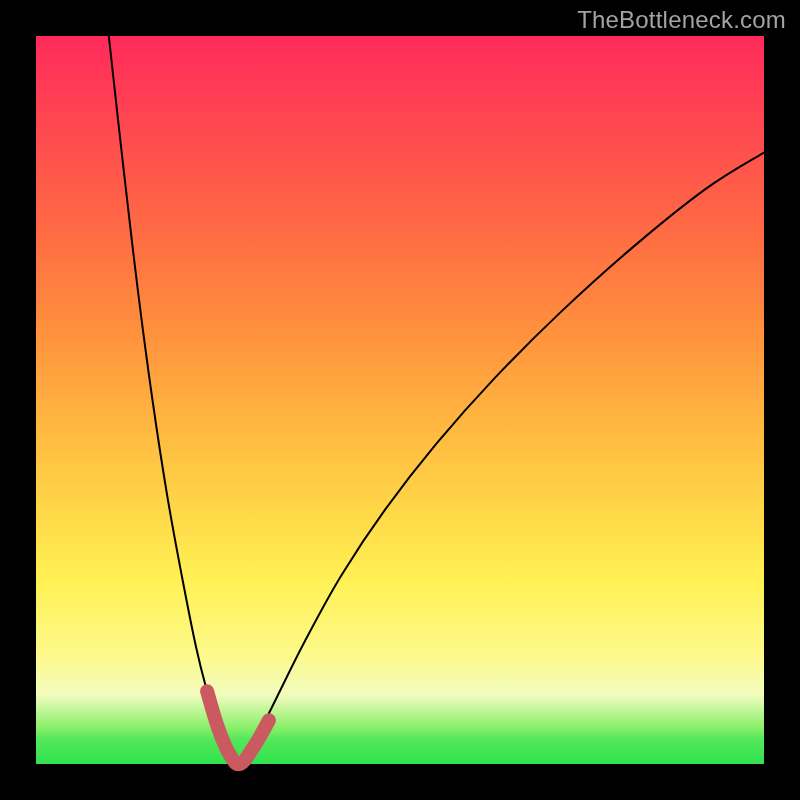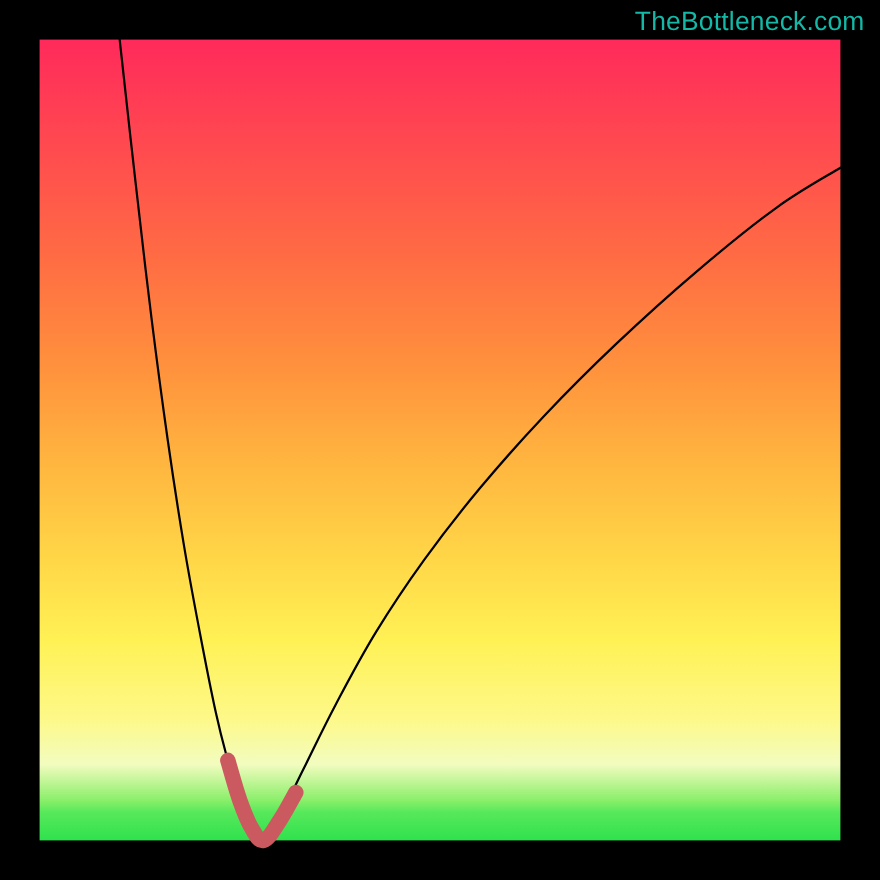--- a/index.html
+++ b/index.html
@@ -13,21 +13,21 @@
   }
   .frame {
     position: absolute;
     inset: 0;
     background: #000;
   }
   .watermark {
     position: absolute;
     top: 6px;
     right: 14px;
-    color: #14b8a6;
+    color: #a3a3a3;
     font-size: 24px;
     font-weight: 500;
     letter-spacing: 0.2px;
     z-index: 5;
   }
   .plot {
     position: absolute;
     left: 36px;
     top: 36px;
     width: 728px;

